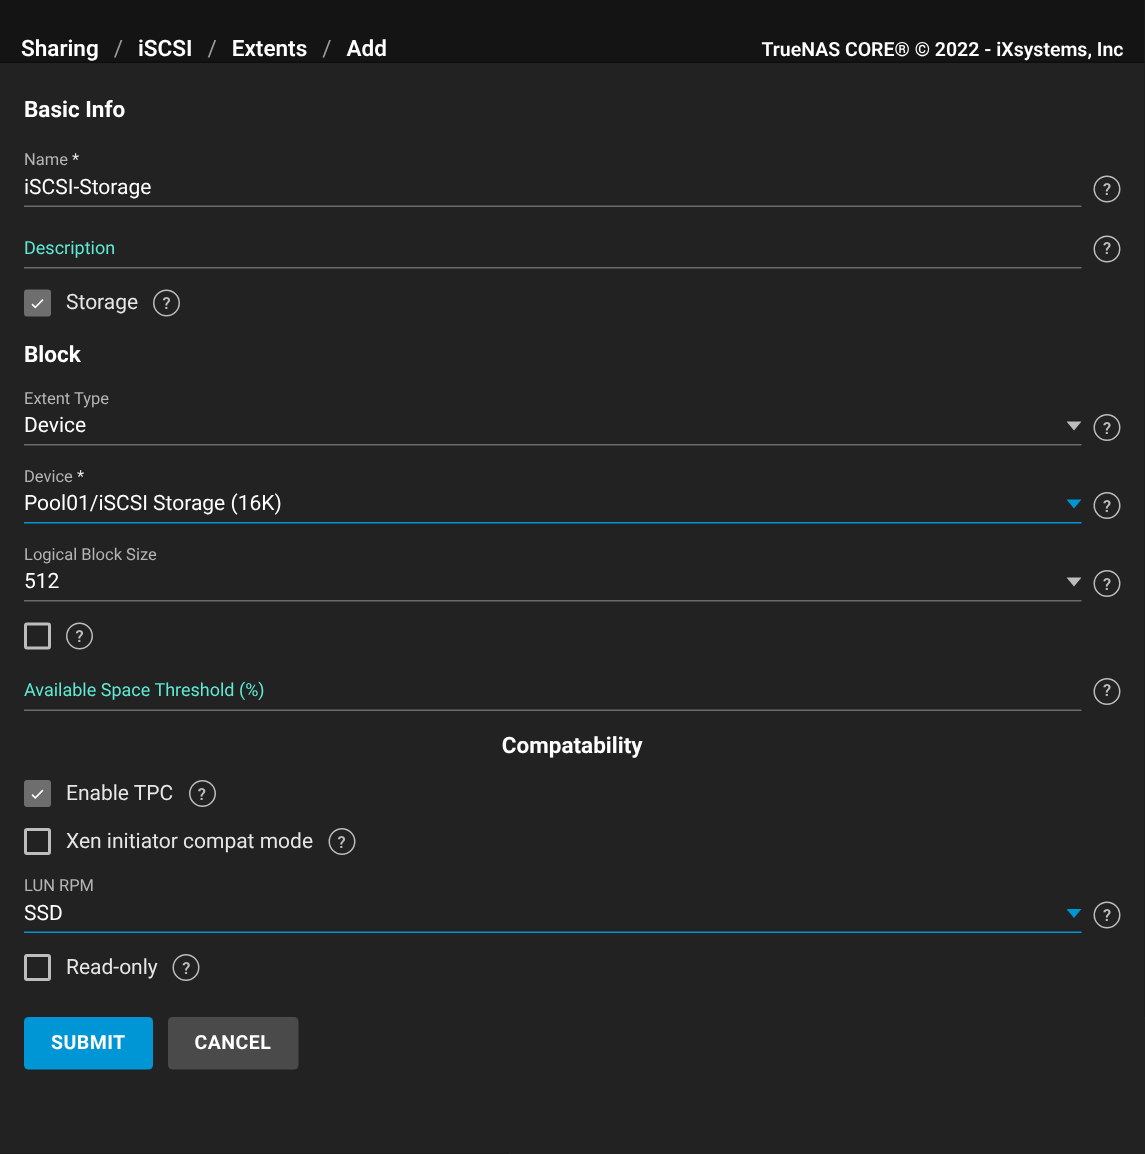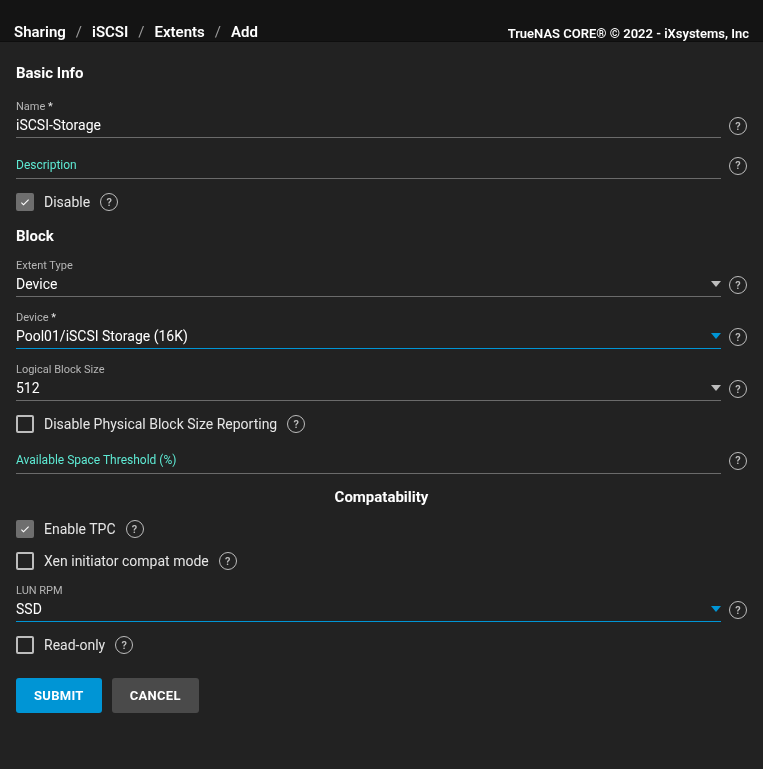--- a/index.html
+++ b/index.html
@@ -200,21 +200,21 @@
     <div class="label-only">Description</div>
     <span class="help">?</span>
   </div>
 
   <div class="check-row">
     <span class="checkbox checked">
       <svg viewBox="0 0 24 24">
           <path fill="#ffffff" d="M9 16.2l-3.5-3.5L4 14.2 9 19.2 20 8.2l-1.5-1.5z"></path>
         </svg>
     </span>
-    <span class="check-label">Disable</span>
+    <span class="check-label">Storage</span>
     <span class="help">?</span>
   </div>
 
   <div class="type-heading">Block</div>
 
   <div class="field">
     <span class="field-label">Extent Type</span>
     <div class="input-row">
       <div class="input-wrap">
         <span class="select-val">Device</span>
@@ -255,21 +255,20 @@
               <path d="M0 2 L5 8 L10 2 Z"></path>
             </svg>
           </span>
       </div>
       <span class="help">?</span>
     </div>
   </div>
 
   <div class="check-row">
     <span class="checkbox"></span>
-    <span class="check-label">Disable Physical Block Size Reporting</span>
     <span class="help">?</span>
   </div>
 
   <div class="label-only-row">
     <div class="label-only">Available Space Threshold (%)</div>
     <span class="help">?</span>
   </div>
 
   <div class="section-title compat">Compatability</div>
 

